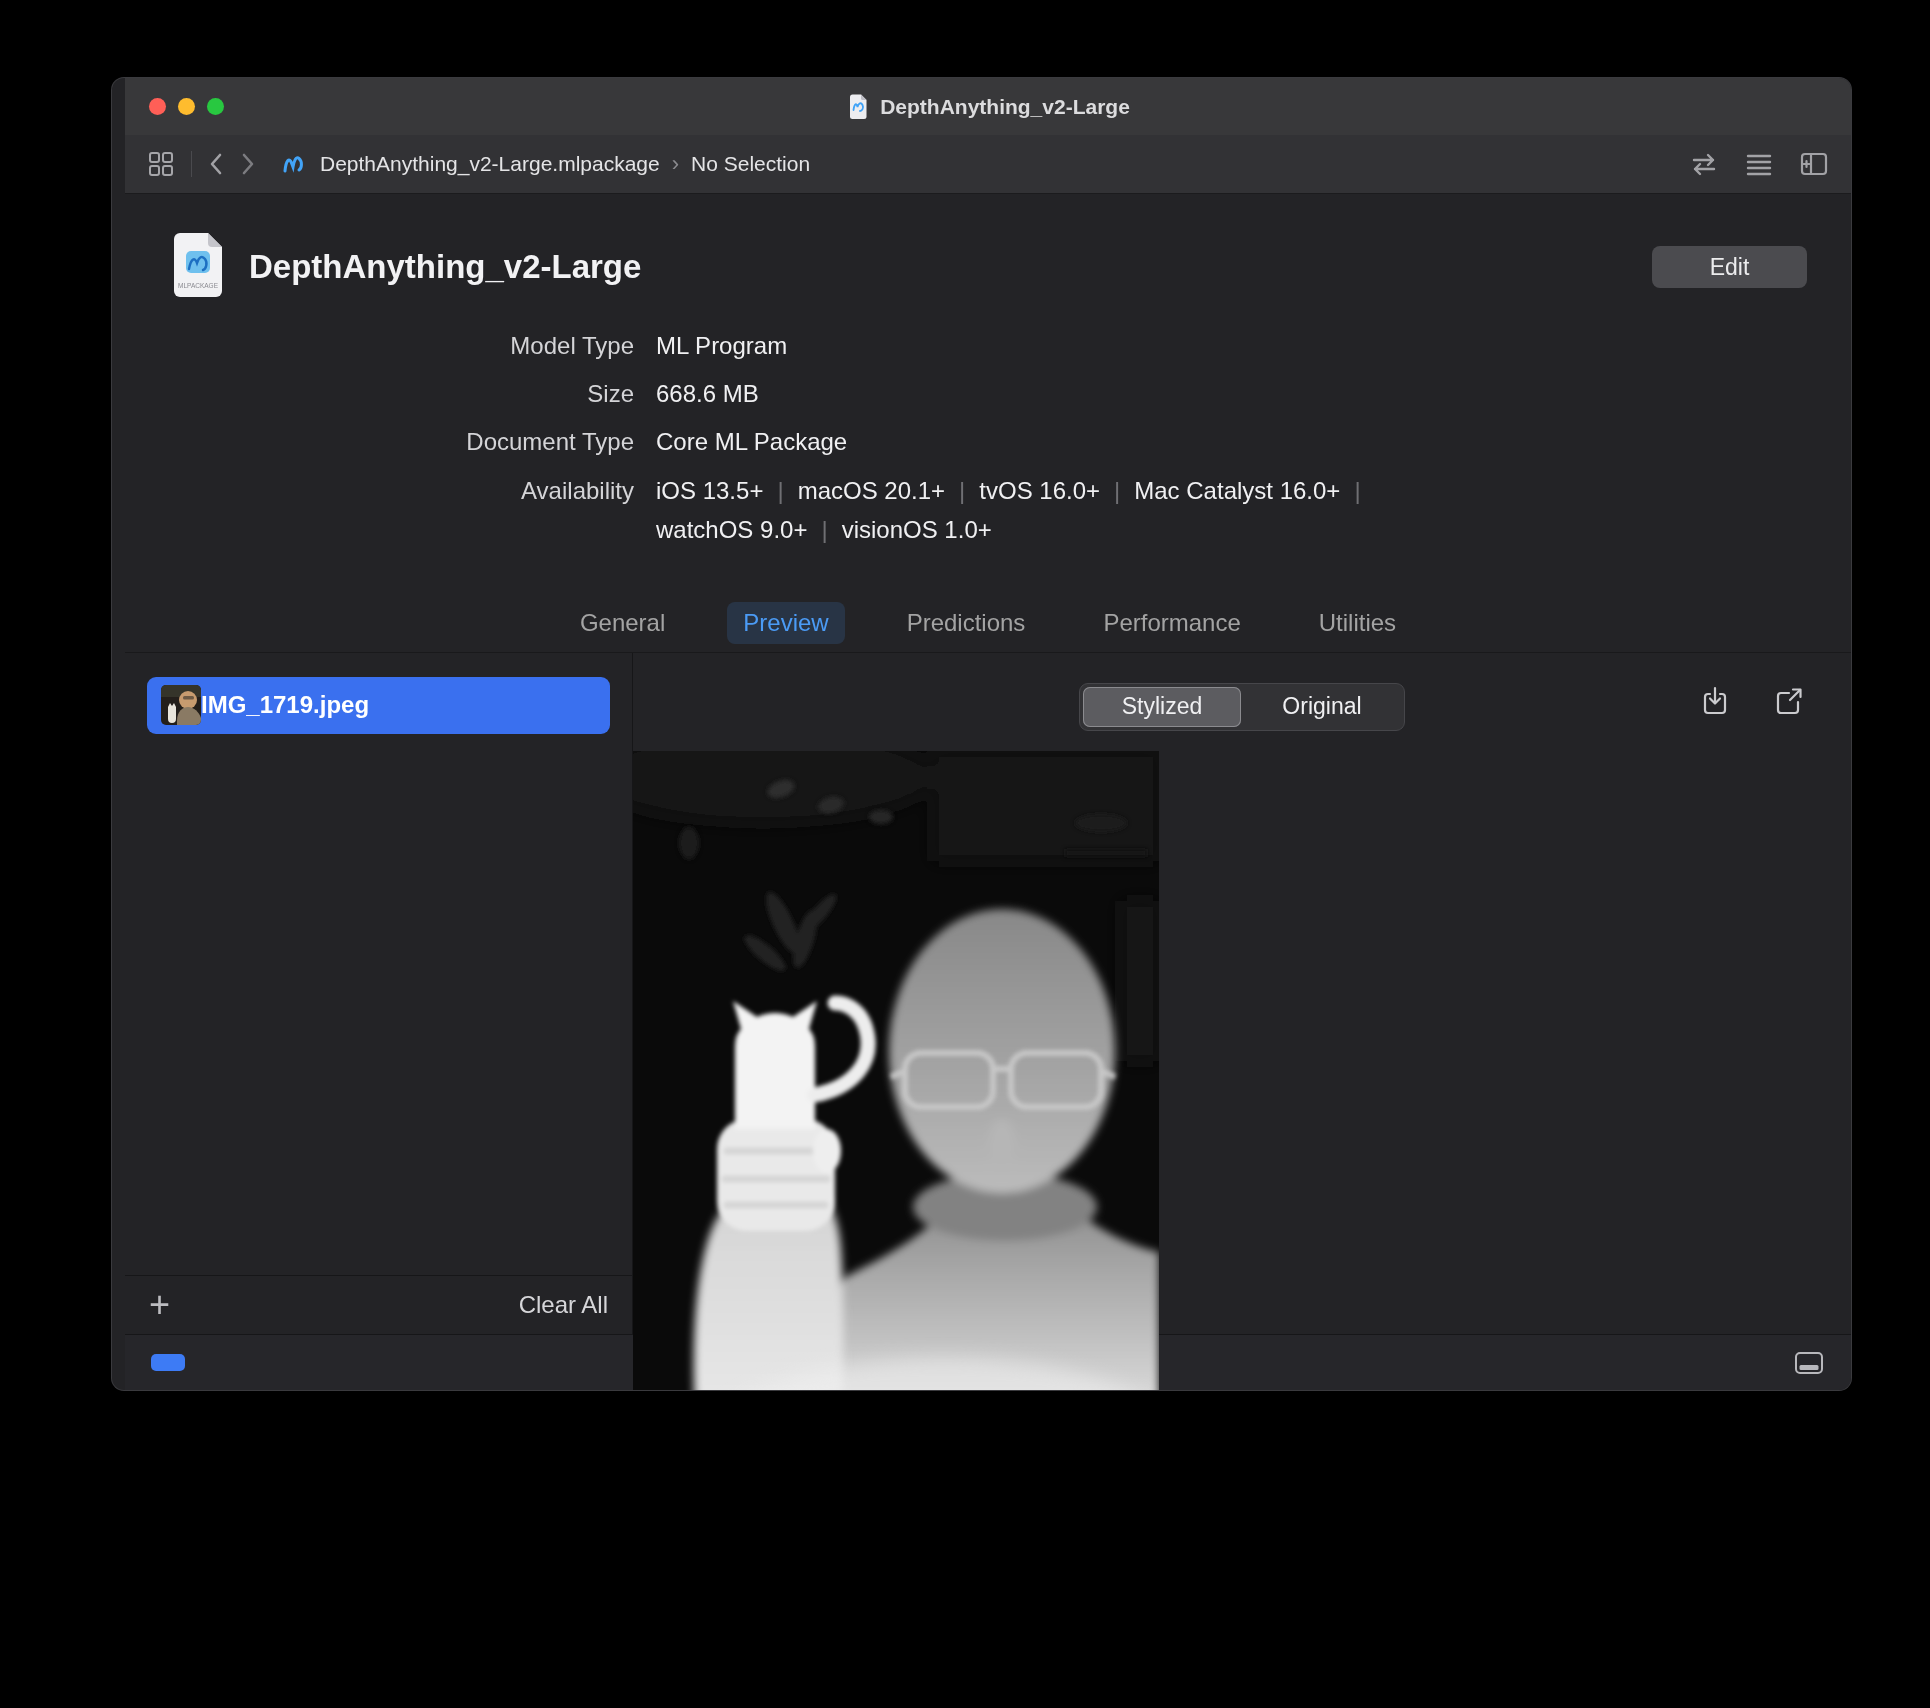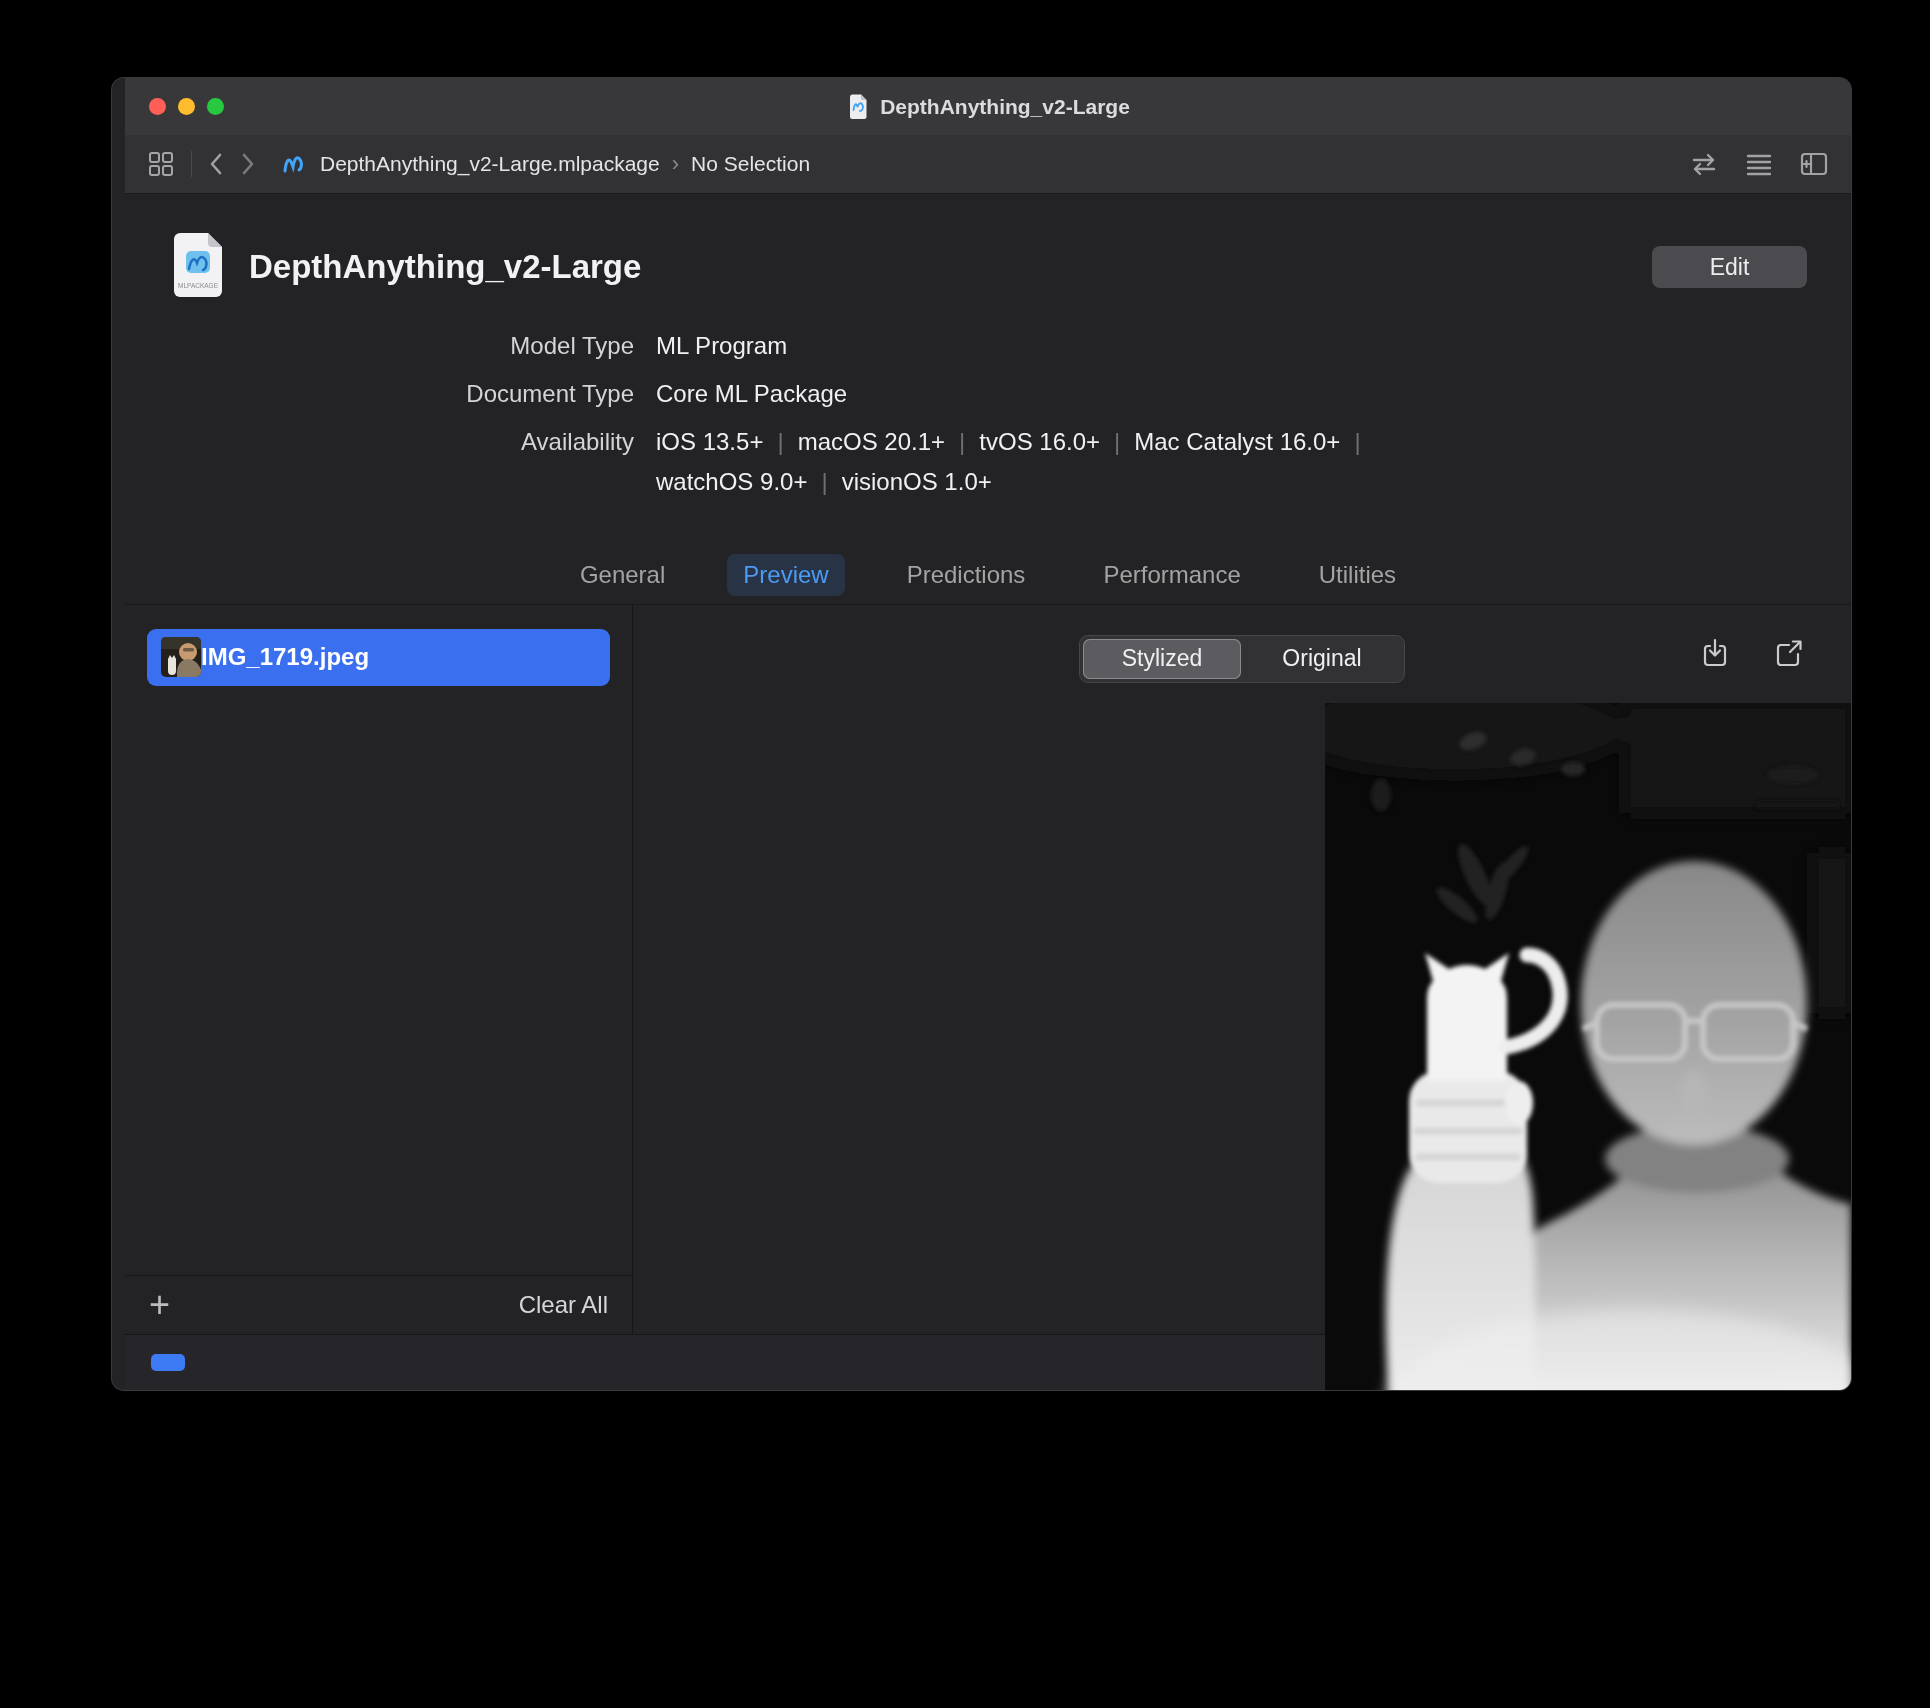--- a/index.html
+++ b/index.html
@@ -65,21 +65,21 @@
     height:57px; background:#3a70ef; border-radius:9px; display:flex; align-items:center;
     padding:0 14px; gap:0; color:#fff; font-size:24px; font-weight:600; cursor:default;
   }
   .thumb { width:40px; height:40px; border-radius:5px; overflow:hidden; flex:0 0 auto; }
   .sidebar-footer {
     flex:0 0 58px; border-top:1px solid #161618; display:flex; align-items:center; padding:0 24px;
   }
   .add-btn { font-size:36px; font-weight:300; color:#bcbcc0; line-height:1; cursor:default; }
   .clear-all { margin-left:auto; font-size:24px; color:#d6d6d9; cursor:default; }
 
-  .preview-pane { flex:1 1 auto; position:relative; display:flex; flex-direction:column; align-items:flex-end; padding-top:30px; }
+  .preview-pane { flex:1 1 auto; position:relative; display:flex; flex-direction:column; align-items:flex-start; padding-top:30px; }
   .seg-row { position:relative; width:100%; display:flex; justify-content:center; }
   .segmented {
     display:flex; background:#323235; border:1px solid #46464a; border-radius:9px; padding:3px; gap:2px;
   }
   .segment { min-width:130px; height:40px; display:flex; align-items:center; justify-content:center;
     font-size:23px; color:#f0f0f2; border-radius:7px; padding:0 14px; cursor:default; }
   .segment.selected { background:#5c5c60; box-shadow:0 0 0 1px #8b8b8f inset; }
   .preview-icons { position:absolute; right:46px; top:2px; display:flex; gap:42px; align-items:center; }
 
   .depth-wrap { margin-top:20px; width:526px; height:698px; }
@@ -184,20 +184,24 @@
           </svg>
         </span>
         <span class="header-title">DepthAnything_v2-Large</span>
         <button class="edit-btn">Edit</button>
       </div>
 
       <div class="metadata">
         <div class="meta-row">
           <span class="meta-label">Model Type</span>
           <span class="meta-value">ML Program</span>
+        </div>
+        <div class="meta-row">
+          <span class="meta-label">Size</span>
+          <span class="meta-value">668.6 MB</span>
         </div>
         <div class="meta-row">
           <span class="meta-label">Document Type</span>
           <span class="meta-value">Core ML Package</span>
         </div>
         <div class="meta-row">
           <span class="meta-label">Availability</span>
           <span class="meta-value">
             <div class="avail-line">
               <span>iOS 13.5+</span><span class="pipe">|</span><span>macOS 20.1+</span><span class="pipe">|</span><span>tvOS 16.0+</span><span class="pipe">|</span><span>Mac Catalyst 16.0+</span><span class="pipe">|</span>

